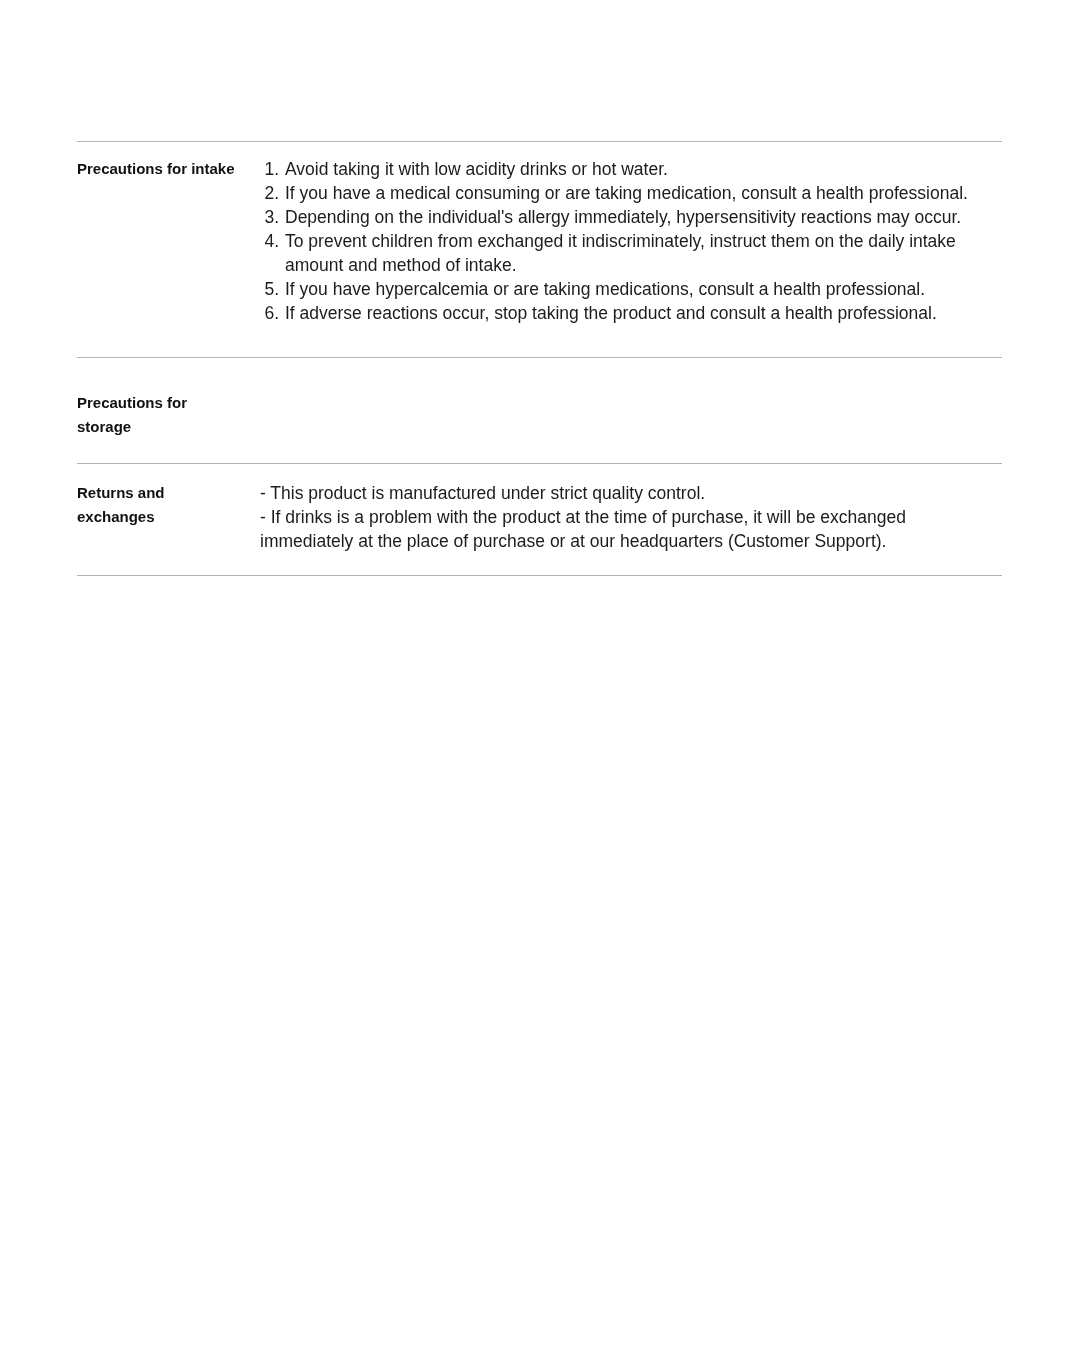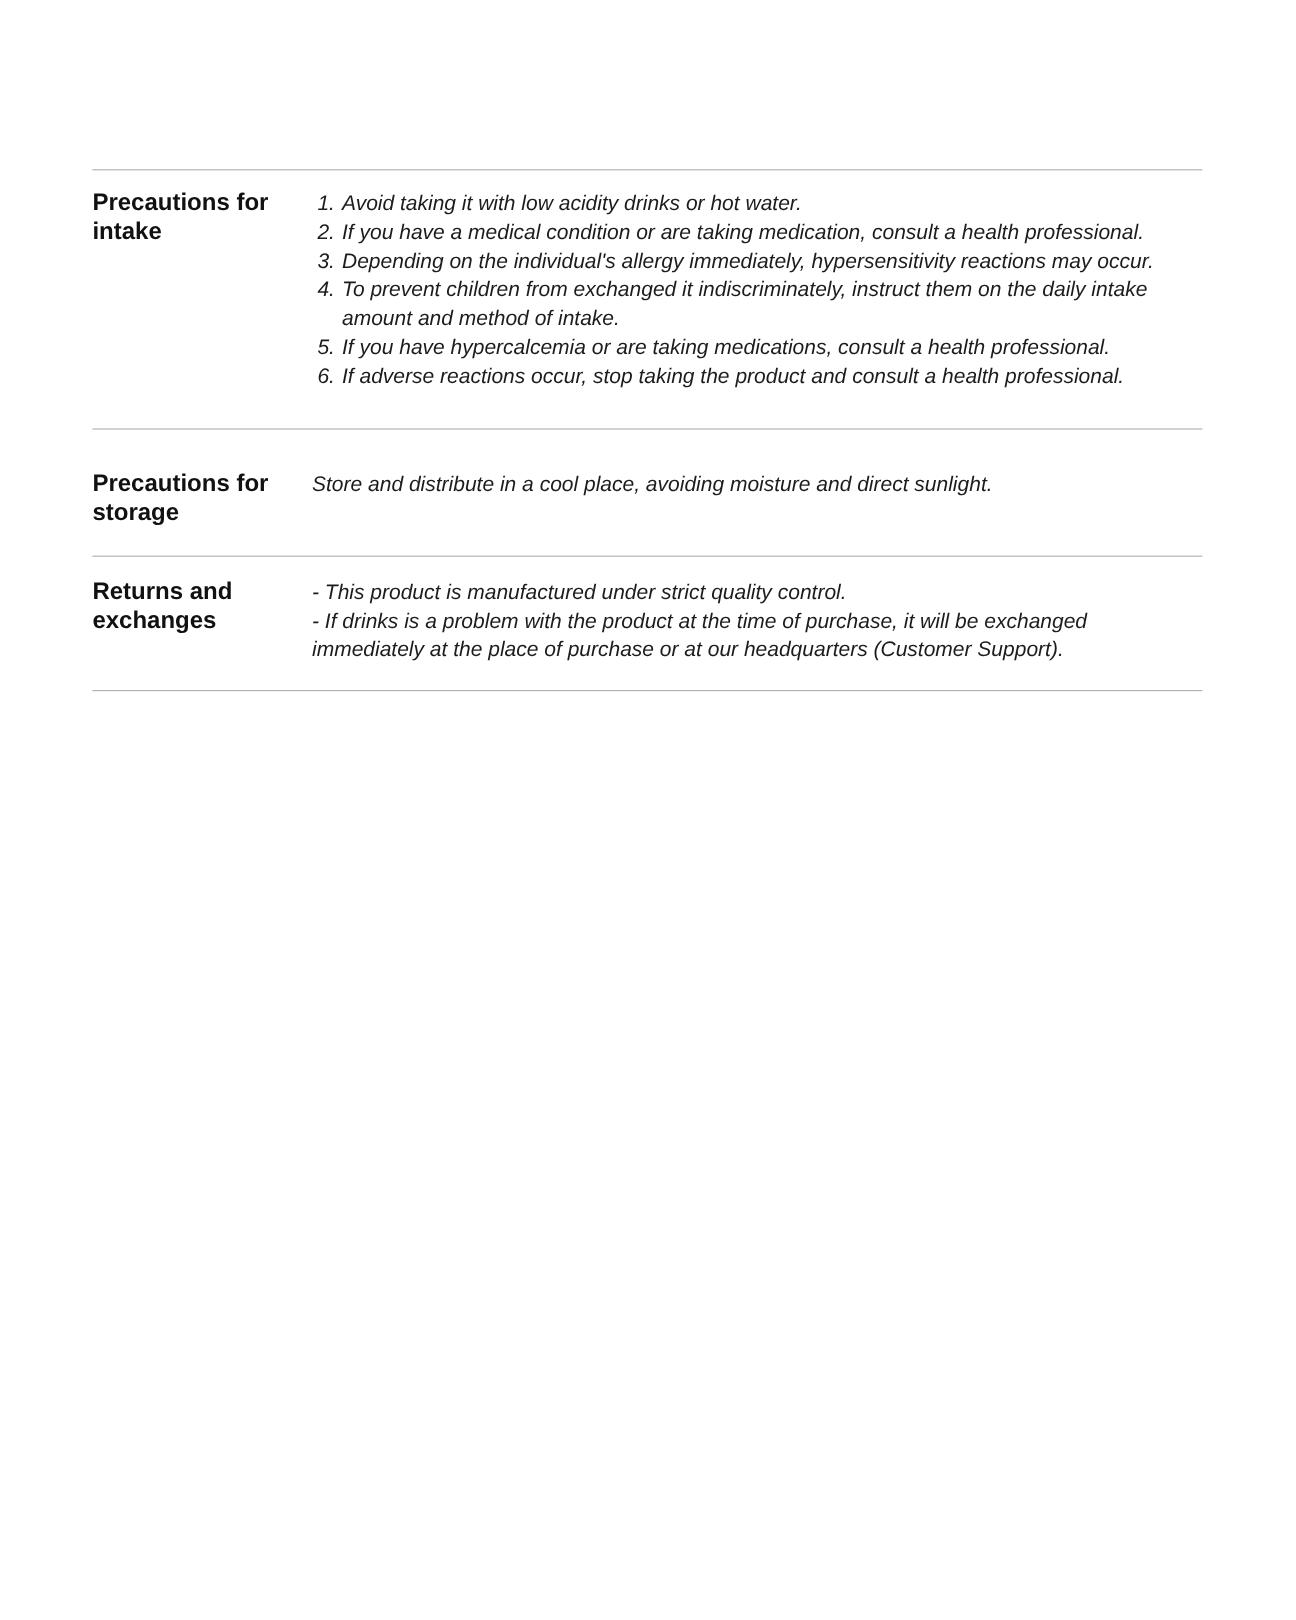--- a/index.html
+++ b/index.html
@@ -21,31 +21,30 @@
     align-items: flex-start;
     border-top: 1px solid #b3b3b3;
   }
   .row-intake   { padding: 15px 0 32px 0; }
   .row-storage  { padding: 33px 0 24px 0; }
   .row-returns  { padding: 17px 0 22px 0; }
   .row-label {
     flex: 0 0 183px;
     width: 183px;
     padding-right: 22px;
-    font-size: 20px;
+    font-size: 15px;
     line-height: 24px;
     font-weight: bold;
     color: #111111;
   }
   .row-content {
     flex: 1 1 auto;
     font-size: 17.5px;
     line-height: 24px;
     color: #1c1c1c;
-    font-style: italic;
   }
   ol.numbered-list {
     list-style: decimal outside;
     padding-left: 24px;
   }
   ol.numbered-list li {
     padding-left: 1px;
   }
   .dash-list p {
     margin: 0;
@@ -57,34 +56,31 @@
 </head>
 <body>
 
 <div class="info-table">
 
   <div class="info-row row-intake">
     <div class="row-label">Precautions for intake</div>
     <div class="row-content">
       <ol class="numbered-list">
         <li>Avoid taking it with low acidity drinks or hot water.</li>
-        <li>If you have a medical condition or are taking medication, consult a health professional.</li>
+        <li>If you have a medical consuming or are taking medication, consult a health professional.</li>
         <li>Depending on the individual's allergy immediately, hypersensitivity reactions may occur.</li>
         <li>To prevent children from exchanged it indiscriminately, instruct them on the daily intake amount and method of intake.</li>
         <li>If you have hypercalcemia or are taking medications, consult a health professional.</li>
         <li>If adverse reactions occur, stop taking the product and consult a health professional.</li>
       </ol>
     </div>
   </div>
 
   <div class="info-row row-storage">
     <div class="row-label">Precautions for storage</div>
-    <div class="row-content">
-      <p class="plain-text">Store and distribute in a cool place, avoiding moisture and direct sunlight.</p>
-    </div>
   </div>
 
   <div class="info-row row-returns">
     <div class="row-label">Returns and exchanges</div>
     <div class="row-content dash-list">
       <p>- This product is manufactured under strict quality control.</p>
       <p>- If drinks is a problem with the product at the time of purchase, it will be exchanged immediately at the place of purchase or at our headquarters (Customer Support).</p>
     </div>
   </div>
 

